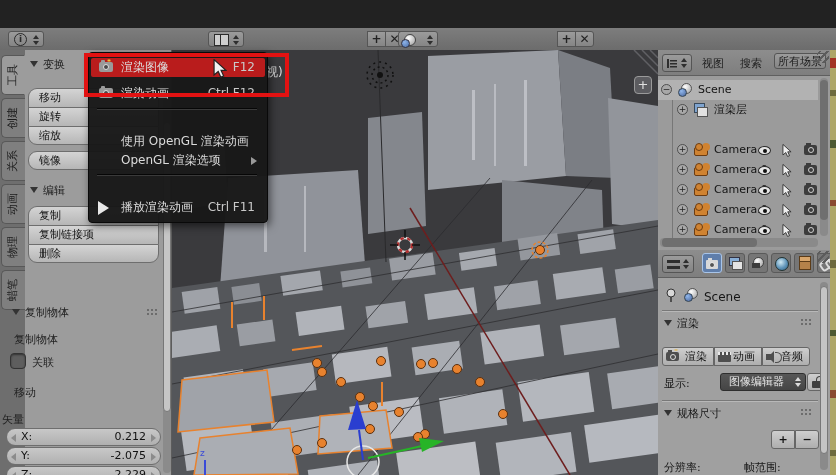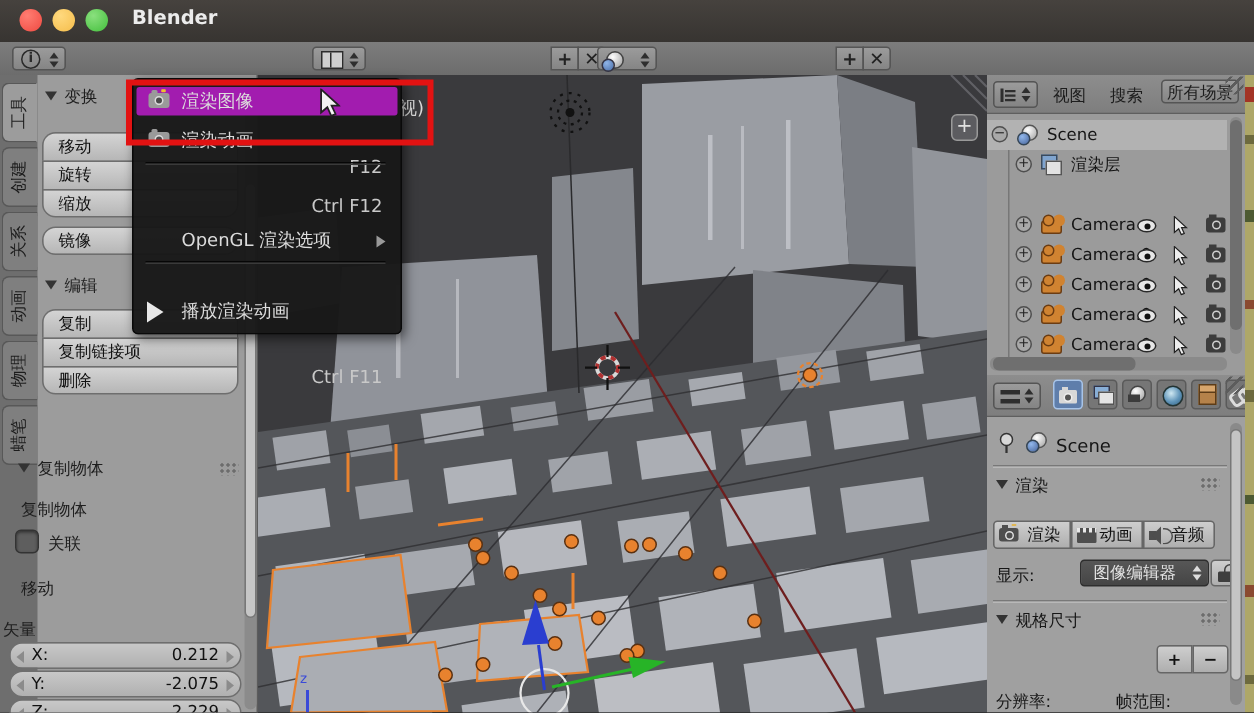--- a/index.html
+++ b/index.html
@@ -90,22 +90,22 @@
   
   #viewport{position:absolute;left:172px;top:50px;width:486px;height:425px;background:#3a3a3d;}
   #vp-label{position:absolute;left:94px;top:14px;font-size:12px;color:#d8d8d8;}
   #vp-plus{position:absolute;left:462px;top:26px;width:18px;height:18px;border:1px solid #9a9a9a;border-radius:4px;
     background:rgba(120,120,125,.55);color:#e0e0e0;font-size:13px;line-height:16px;text-align:center;box-sizing:border-box;}
   
   #render-menu{position:absolute;left:88px;top:52px;width:178px;height:169px;background:rgba(24,24,24,.97);
     border:1px solid #090909;border-radius:4px;box-shadow:2px 3px 8px rgba(0,0,0,.55);z-index:50;}
   .mi{position:absolute;left:2px;width:174px;height:19px;font-size:12px;color:#dcdcdc;line-height:19px;}
   .mi .lbl{position:absolute;left:30px;white-space:nowrap;}
-  .mi .sc{position:absolute;right:10px;color:#c9c9c9;margin-top:44px;}
-  .mi.hl{background:#a21caf;border-radius:2px;}
+  .mi .sc{position:absolute;right:10px;color:#c9c9c9;}
+  .mi.hl{background:#b91c1c;border-radius:2px;}
   .mi-sep{position:absolute;left:8px;width:160px;height:0;border-top:1px solid #060606;border-bottom:1px solid #3a3a3a;}
   .mcam{position:absolute;left:8px;top:4px;width:14px;height:10px;background:#9a9a9a;border-radius:2px;}
   .mcam:before{content:"";position:absolute;left:2px;top:-2px;width:4px;height:3px;background:#9a9a9a;border-radius:1px;}
   .mcam:after{content:"";position:absolute;left:4px;top:2px;width:6px;height:6px;border-radius:50%;background:#4a4a4a;border:1px solid #ddd;box-sizing:border-box;}
   .mcam.star:before{box-shadow:6px -1px 0 -0.5px #f0c030;}
   .mplay{position:absolute;left:7px;top:3px;width:0;height:0;border-top:7px solid transparent;border-bottom:7px solid transparent;border-left:11px solid #e8e8e8;}
   .subarrow{position:absolute;right:8px;top:6px;width:0;height:0;border-top:4px solid transparent;border-bottom:4px solid transparent;border-left:6px solid #999;}
   #anno-box{position:absolute;left:84px;top:53px;width:197px;height:36px;border:4px solid #e21212;z-index:65;pointer-events:none;}
   #cursor{position:absolute;left:213px;top:59px;z-index:70;}
   
@@ -192,26 +192,20 @@
     background:repeating-linear-gradient(135deg,transparent 0 2px,#5c5c5c 2px 3.5px,transparent 3.5px 5px);}
   
   #sliver{position:absolute;left:830px;top:50px;width:6px;height:425px;background:#aea768;}
   .slm{position:absolute;left:0;width:6px;}
 </style>
 </head>
 <body>
 
 <div id="app">
 
-  <div id="titlebar">
-    <div class="tl" id="tl-close"></div>
-    <div class="tl" id="tl-min"></div>
-    <div class="tl" id="tl-zoom"></div>
-    <div id="win-title">Blender</div>
-  </div>
 
   <div id="menubar">
     <div class="hbtn" id="info-btn">
       <div id="info-i">i</div>
         <div class="updown"></div>
     </div>
     <div class="menu-item" style="left:44px">文件</div>
     <div class="menu-item active" style="left:83px">渲染</div>
     <div class="menu-item" style="left:124px">窗口</div>
     <div class="menu-item" style="left:169px">帮助</div>
@@ -427,20 +421,23 @@
       <span class="mcam star"></span>
       <span class="lbl">渲染图像</span>
       <span class="sc">F12</span>
     </div>
     <div class="mi" style="top:31px">
       <span class="mcam"></span>
       <span class="lbl">渲染动画</span>
       <span class="sc">Ctrl F12</span>
     </div>
     <div class="mi-sep" style="top:55px"></div>
+    <div class="mi" style="top:79px">
+      <span class="lbl">使用 OpenGL 渲染动画</span>
+    </div>
     <div class="mi" style="top:98px">
       <span class="lbl">OpenGL 渲染选项</span>
       <span class="subarrow"></span>
     </div>
     <div class="mi-sep" style="top:121px"></div>
     <div class="mi" style="top:145px">
       <span class="mplay"></span>
       <span class="lbl">播放渲染动画</span>
       <span class="sc">Ctrl F11</span>
     </div>

